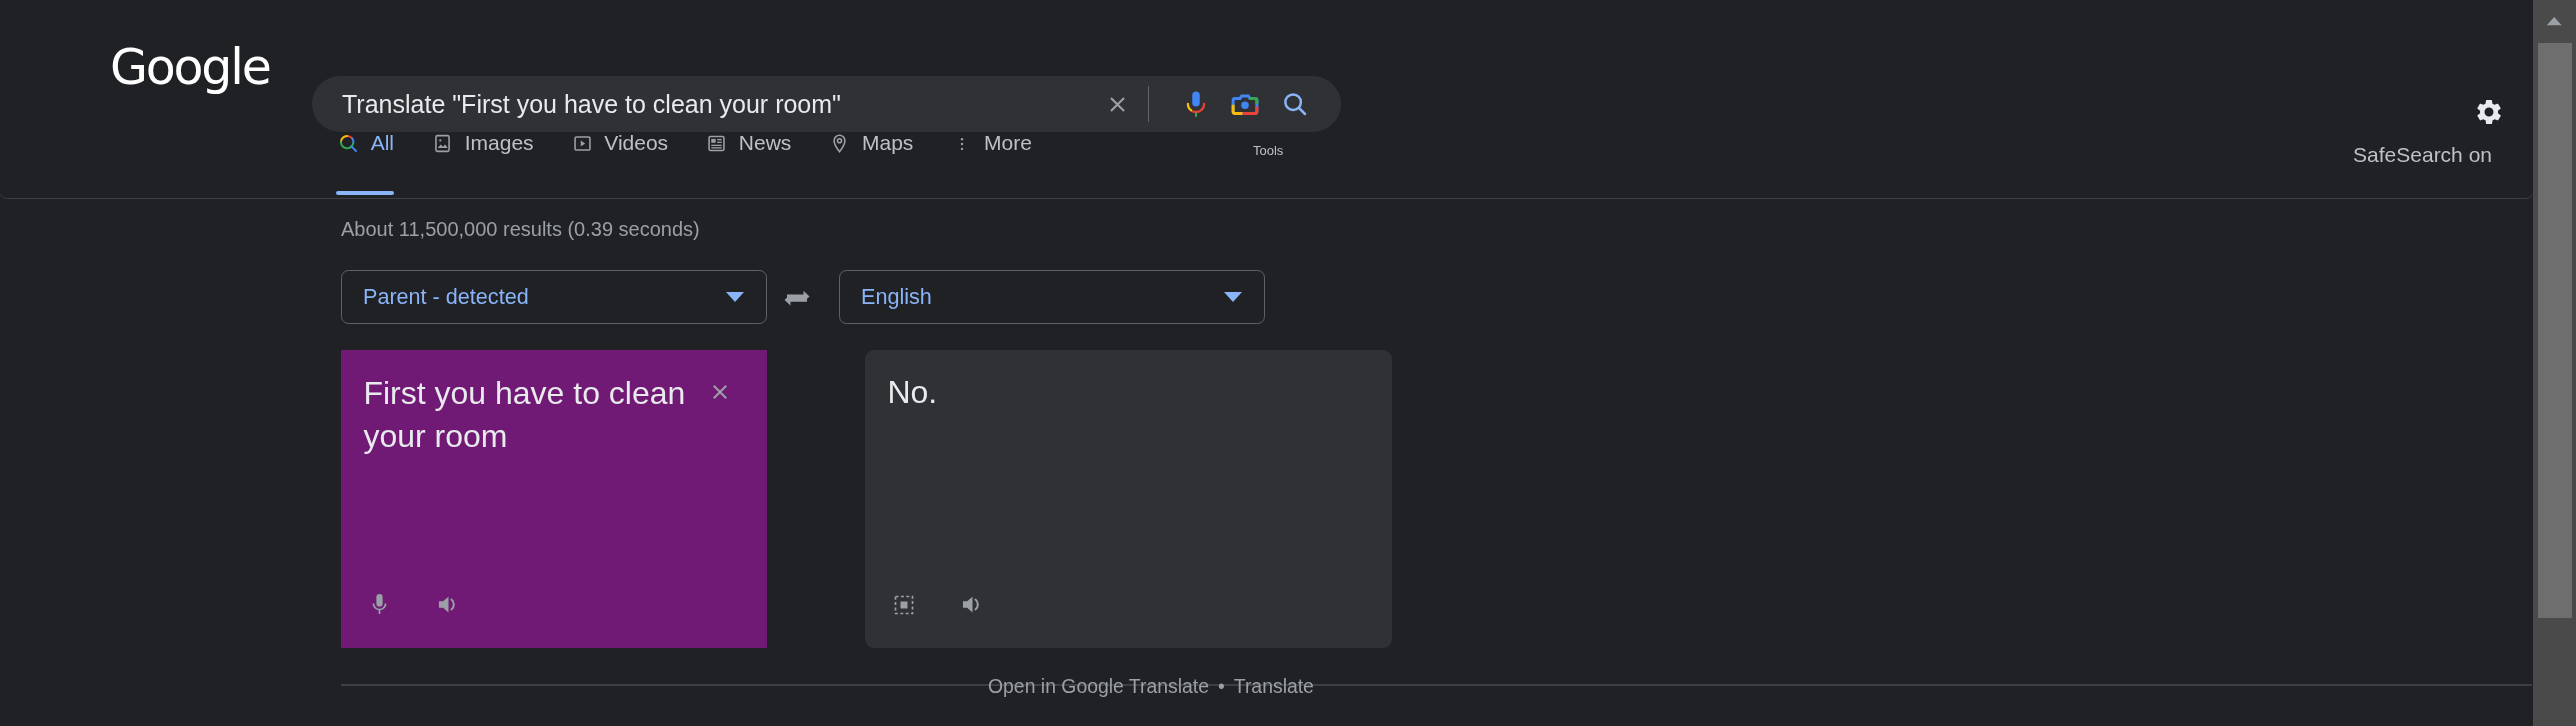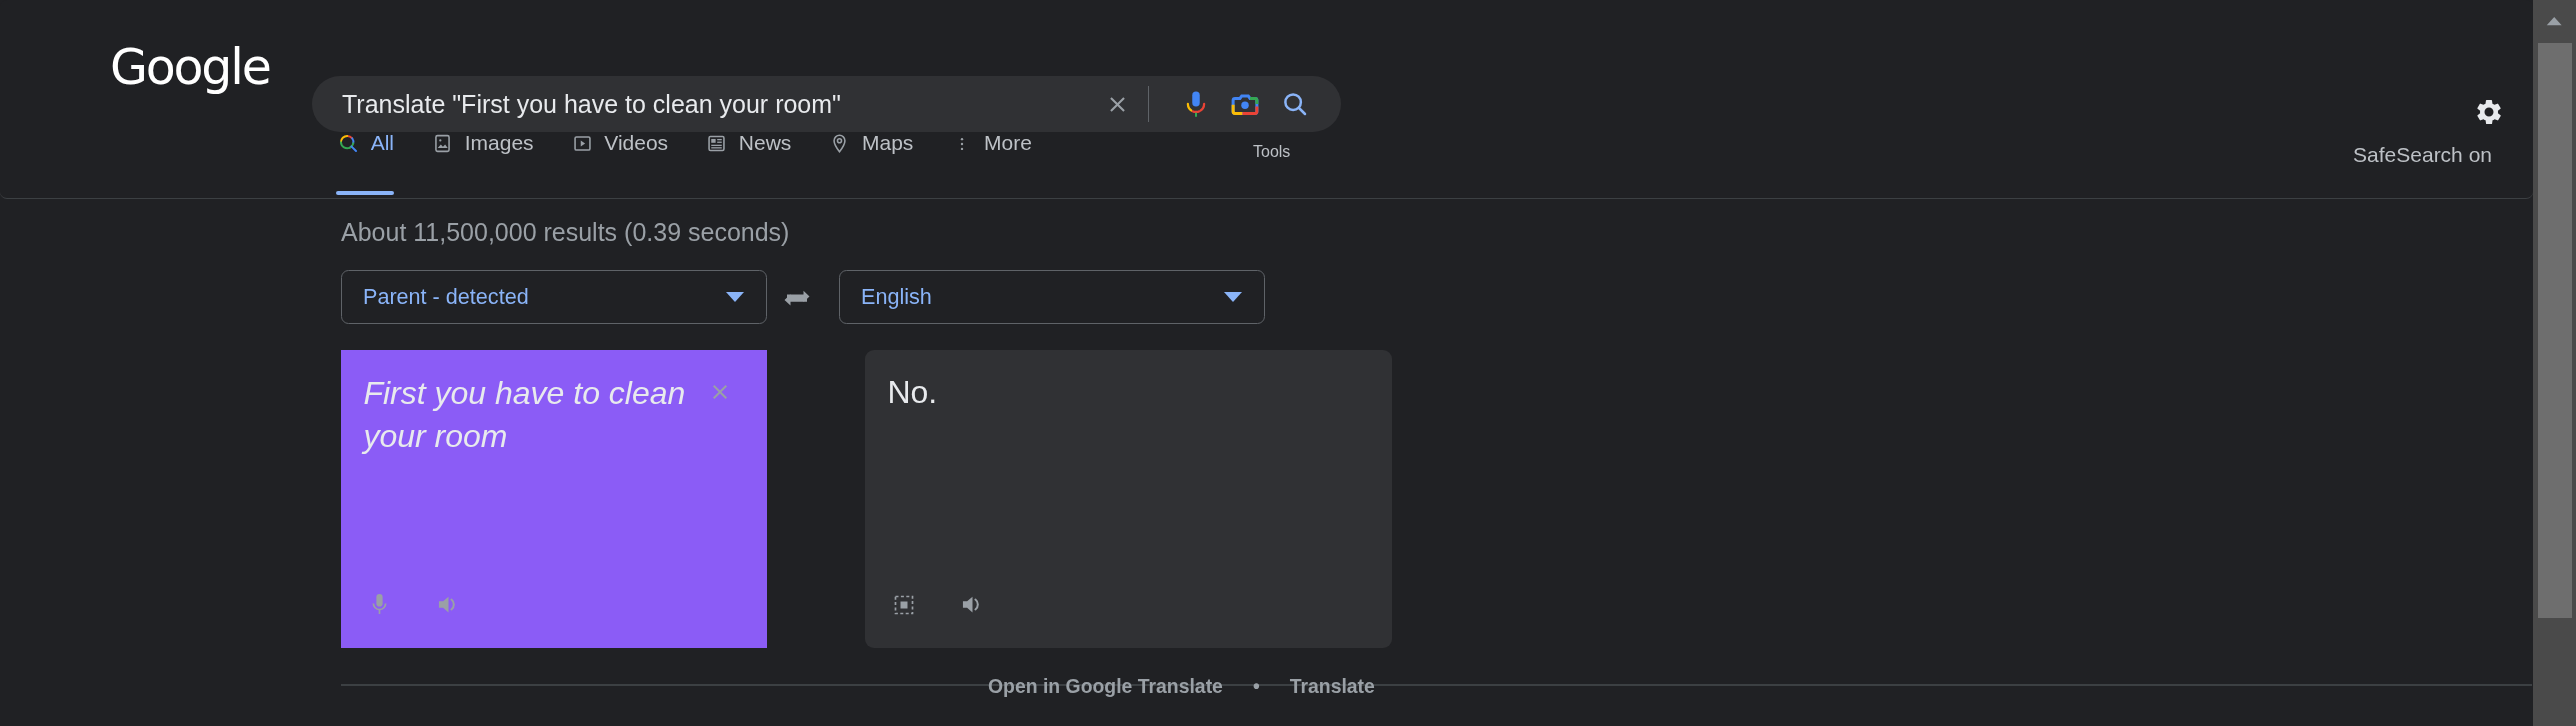--- a/index.html
+++ b/index.html
@@ -132,21 +132,21 @@
     width: 100%;
     background: #8ab4f8;
     border-radius: 2.2px;
     display: none;
   }
   .tab.active .underline { display: block; }
 
   #tools-btn {
     position: absolute;
     left: 1253px; top: 12px;
-    font-size: 16px;
+    font-size: 13px;
     color: #bdc1c6;
     cursor: pointer;
   }
   #safesearch {
     position: absolute;
     right: 41px; top: 12px;
     font-size: 21px;
     color: #bdc1c6;
     cursor: pointer;
     white-space: nowrap;
@@ -157,21 +157,21 @@
     right: 25px; top: 55px;
     width: 39px; height: 39px;
     display: flex; align-items: center; justify-content: center;
     cursor: pointer;
   }
 
   
   #result-stats {
     position: absolute;
     left: 341px; top: 218px;
-    font-size: 25px;
+    font-size: 20px;
     color: #9aa0a6;
     white-space: nowrap;
   }
 
   
   #lang-row {
     position: absolute;
     left: 341px; top: 270px;
     display: flex;
     align-items: center;
@@ -207,22 +207,21 @@
     justify-content: center;
     cursor: pointer;
   }
 
   
   #source-panel {
     position: absolute;
     left: 341px; top: 350px;
     width: 426px;
     height: 298px;
-    background: #8b5cf6;
-    font-style: italic;
+    background: #701a75;
   }
   #source-text {
     position: absolute;
     left: 22.4px; top: 22.4px;
     width: 328px;
     font-size: 32px;
     line-height: 1.32;
     color: #e8eaed;
     font-family: "Liberation Sans", sans-serif;
   }
@@ -269,25 +268,24 @@
     left: 341px; top: 684px;
     width: 2191px;
     height: 1.5px;
     background: #3c4043;
   }
   #tr-footer {
     position: absolute;
     left: 988px; top: 675px;
     display: flex;
     align-items: flex-start;
-    gap: 30px;
+    gap: 9px;
     font-size: 19.4px;
     color: #9aa0a6;
     white-space: nowrap;
-    font-weight: bold;
   }
   #tr-footer a {
     color: #9aa0a6;
     text-decoration: none;
     cursor: pointer;
   }
   .dot-sep { color: #9aa0a6; font-size: 19.4px; }
 
   
   #scrollbar {

